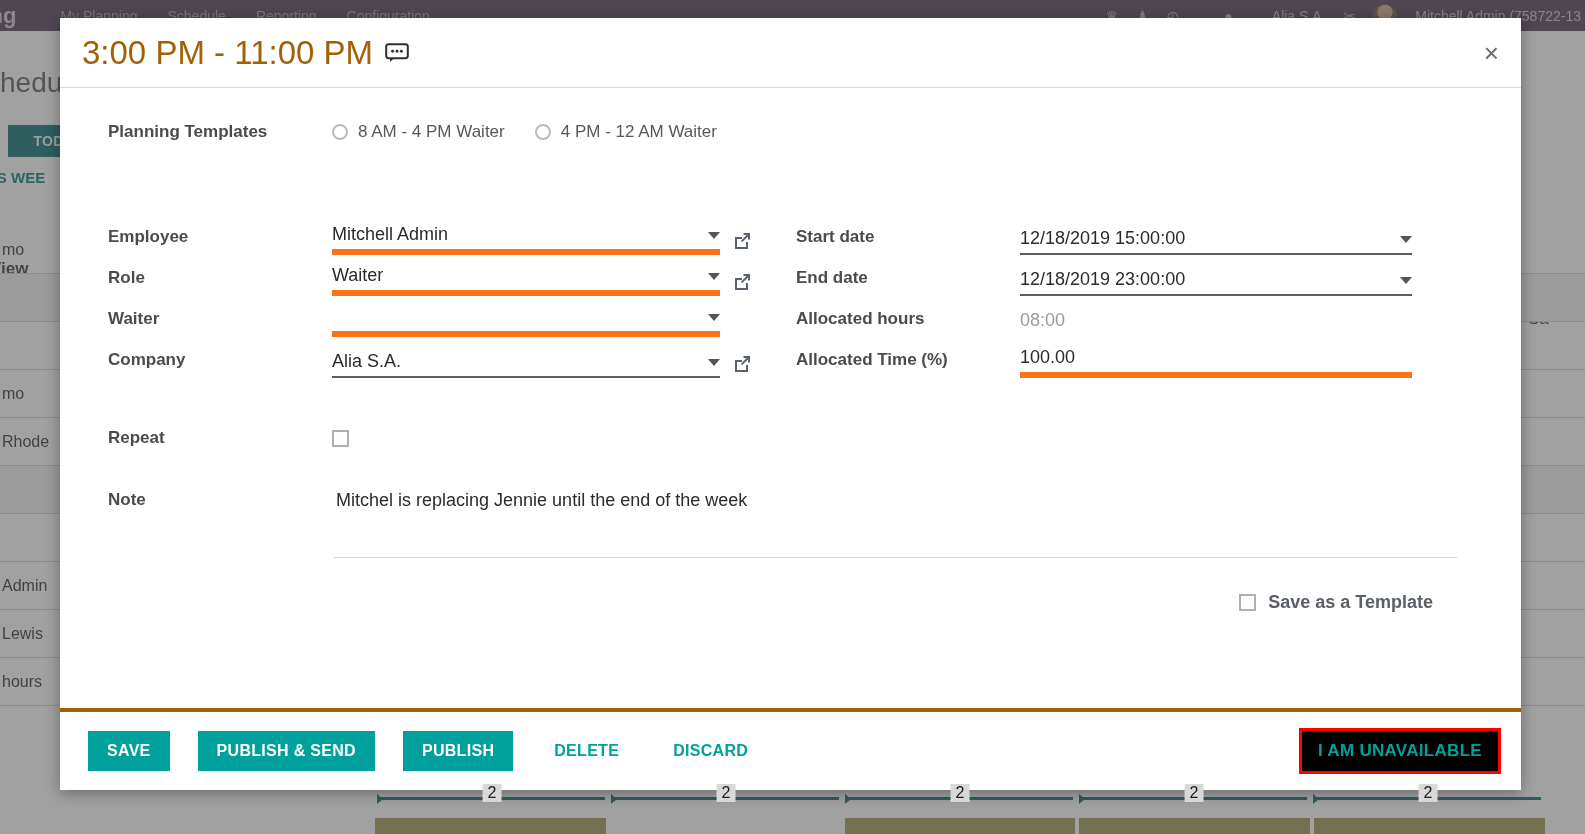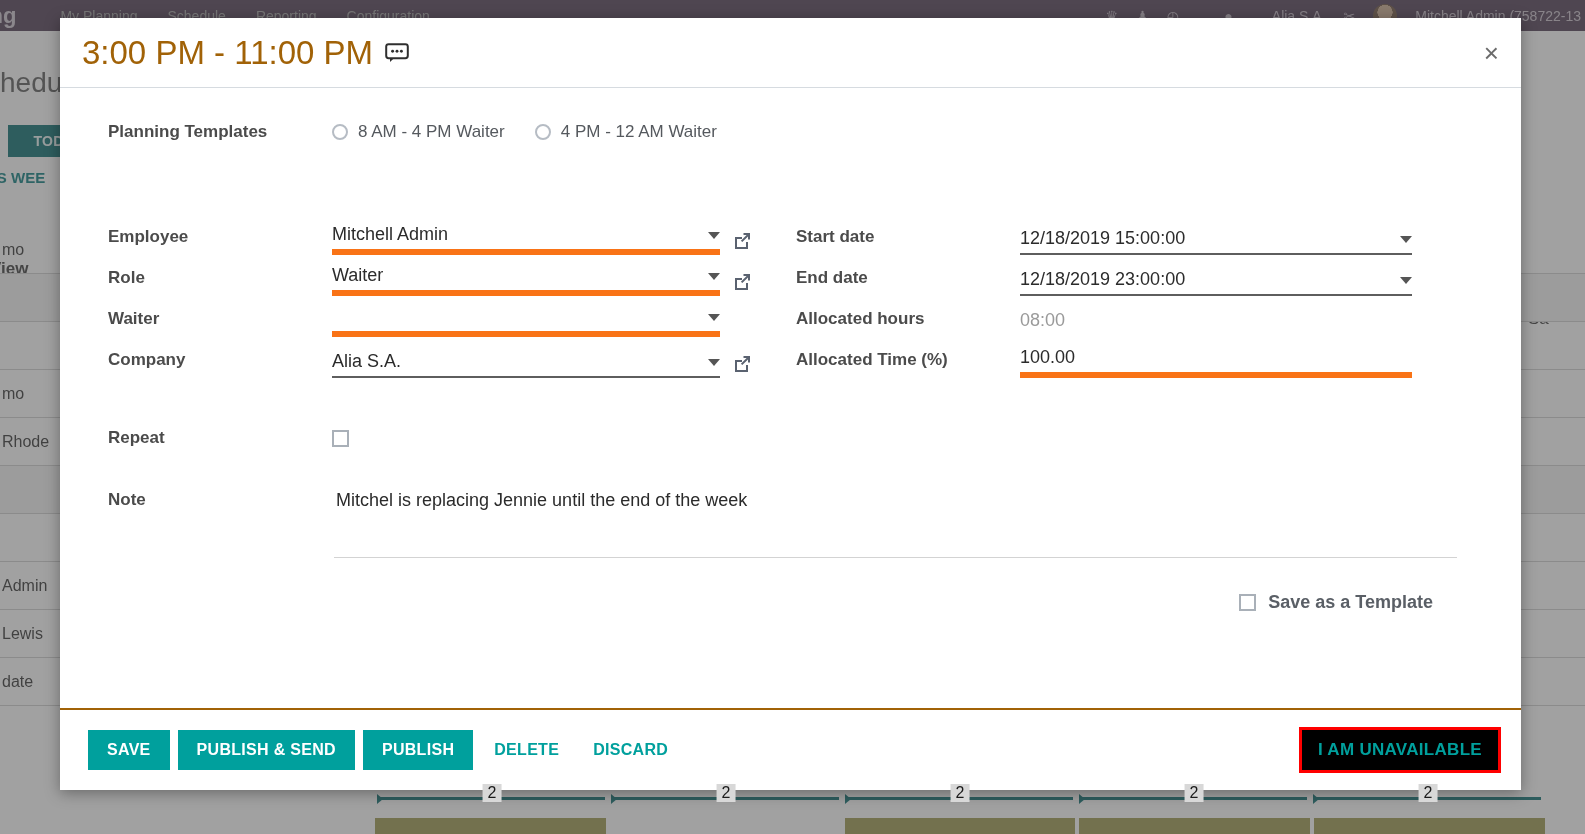--- a/index.html
+++ b/index.html
@@ -136,22 +136,22 @@
   .note-field { flex: 1 1 auto; padding-left: 2px; }
   .note-underline { border-bottom: 1px solid #d3d3d3; margin-top: 46px; margin-right: 20px; }
 
   .template-save-row {
     display: flex; align-items: center; justify-content: flex-end;
     gap: 12px; margin-top: 34px; padding-right: 44px; text-align: right;
   }
   .template-save-label { font-size: 18px; font-weight: 700; color: #5a5f66; }
 
   .modal-footer {
-    flex: 0 0 82px; height: 82px; border-top: 2px solid #a16207;
-    display: flex; align-items: center; padding: 0 20px 0 28px; gap: 8px;
+    flex: 0 0 82px; height: 82px; border-top: 4px solid #a16207;
+    display: flex; align-items: center; padding: 0 20px 0 28px; gap: 28px;
   }
   .btn-filled {
     background: #00a09d; color: #ffffff; border: none; font-size: 16px; font-weight: 700;
     padding: 11px 19px; cursor: pointer; letter-spacing: .3px; font-family: "Liberation Sans", sans-serif;
   }
   .btn-text {
     background: none; border: none; color: #00a09d; font-size: 16px; font-weight: 700;
     padding: 11px 13px; cursor: pointer; letter-spacing: .3px; font-family: "Liberation Sans", sans-serif;
   }
   .footer-right { margin-left: auto; }
@@ -223,21 +223,21 @@
         <div class="bg-row">
             <span class="bg-row-label"></span>
           </div>
         <div class="bg-row">
             <span class="bg-row-label">Admin</span>
           </div>
         <div class="bg-row">
             <span class="bg-row-label">Lewis</span>
           </div>
         <div class="bg-row">
-            <span class="bg-row-label">date</span>
+            <span class="bg-row-label">hours</span>
           </div>
       </div>
 
       <div class="bg-gantt">
         <div class="bg-gantt-bars">
           <div class="bg-bar">
               <span class="bg-bar-num">2</span>
             </div>
           <div class="bg-bar">
               <span class="bg-bar-num">2</span>

